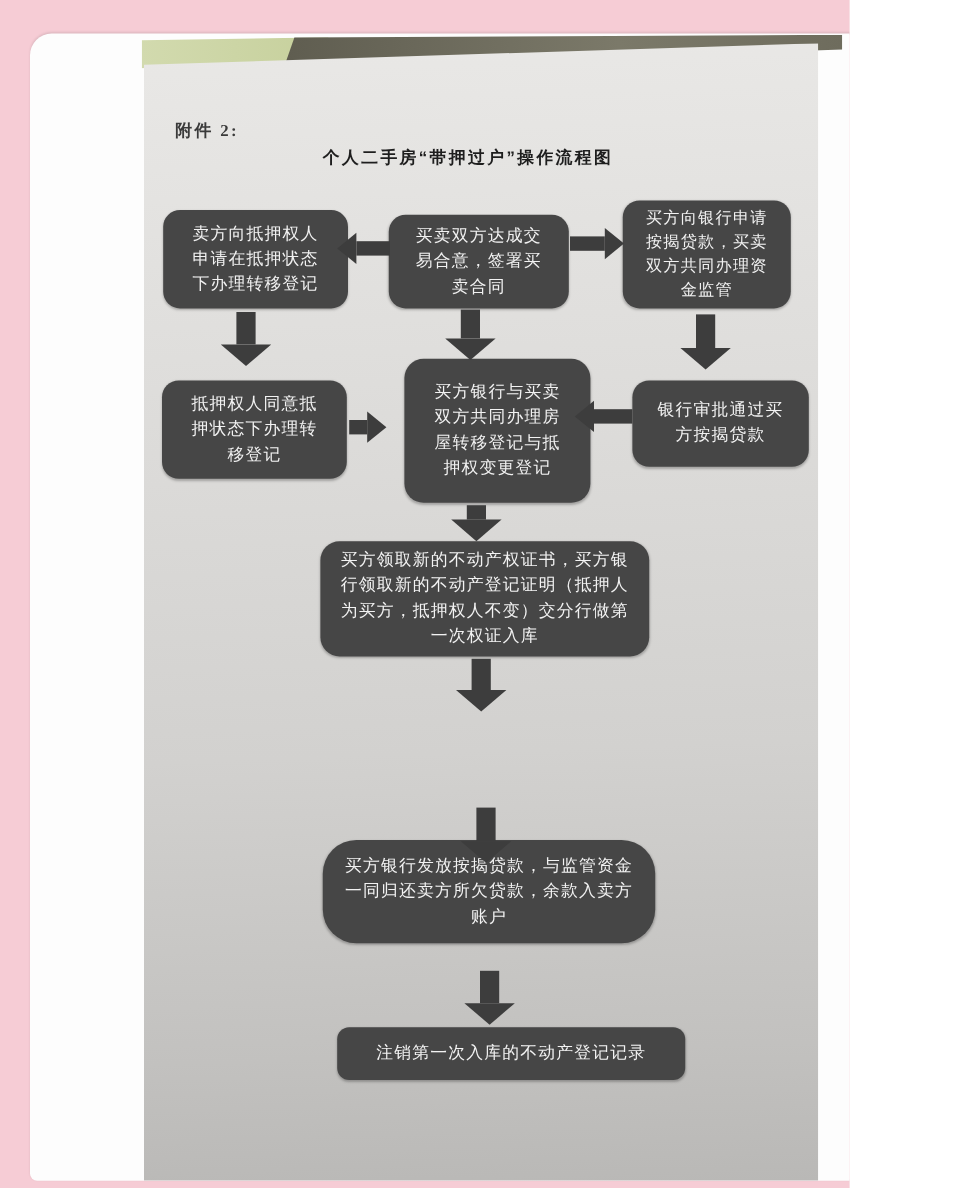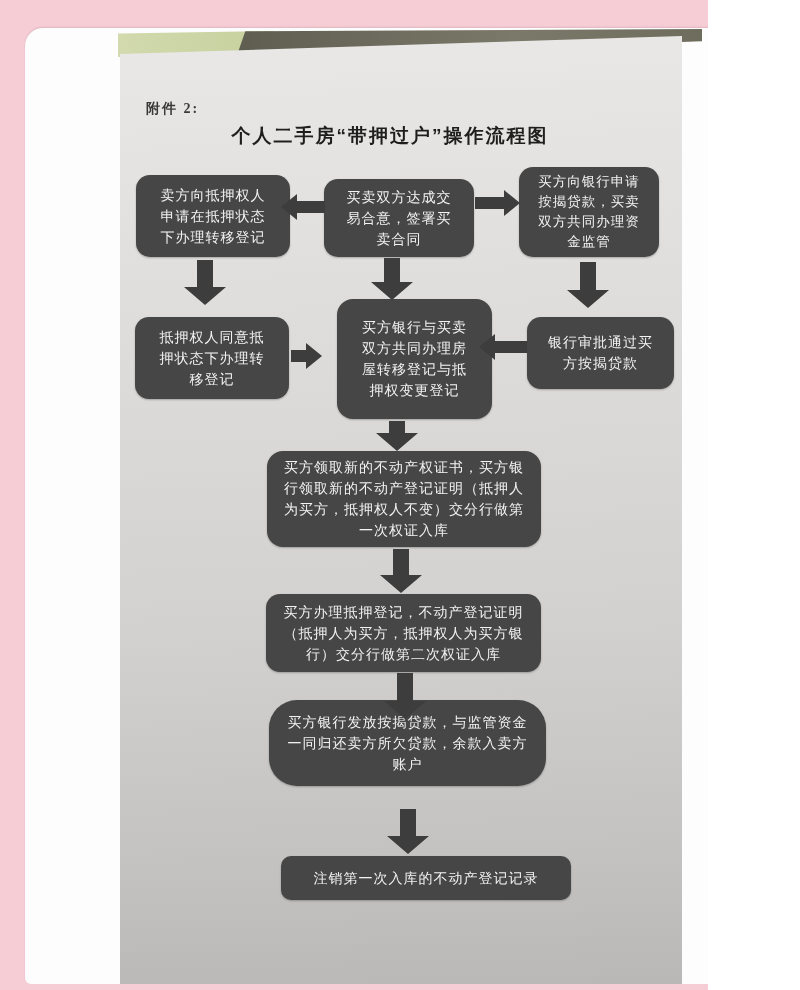--- a/index.html
+++ b/index.html
@@ -42,21 +42,21 @@
     position:absolute;left:758px;top:836px;width:56px;height:160px;
     background:radial-gradient(ellipse at 55% 50%, #f1e5cb 0%, #eee3cf 45%, rgba(238,227,207,0) 78%);
     filter:blur(3px);transform:rotate(8deg);
   }
   .attachment{
     position:absolute;left:146px;top:100px;
     font-size:14px;font-weight:bold;color:#3a3a3a;letter-spacing:2px;
   }
   .doc-title{
     position:absolute;left:180px;top:123px;width:420px;text-align:center;
-    font-size:19px;font-weight:bold;color:#1e1e1e;letter-spacing:2px;
+    font-size:14px;font-weight:bold;color:#1e1e1e;letter-spacing:2px;
     font-family:"Liberation Sans","DejaVu Sans",sans-serif;
   }
   .node{
     position:absolute;box-sizing:border-box;
     background:var(--node-fill);color:var(--node-text);
     border-radius:14px;
     display:flex;align-items:center;justify-content:center;
     text-align:center;letter-spacing:1px;line-height:1.5;font-size:14px;
     box-shadow:0 1px 2px rgba(0,0,0,0.25);
   }
@@ -102,21 +102,20 @@
   <div class="attachment">附件 2:</div>
   <div class="doc-title">个人二手房“带押过户”操作流程图</div>
 
   <div class="node n1">卖方向抵押权人申请在抵押状态下办理转移登记</div>
   <div class="node n2">买卖双方达成交易合意，签署买卖合同</div>
   <div class="node n3">买方向银行申请按揭贷款，买卖双方共同办理资金监管</div>
   <div class="node n4">抵押权人同意抵押状态下办理转移登记</div>
   <div class="node n5">买方银行与买卖双方共同办理房屋转移登记与抵押权变更登记</div>
   <div class="node n6">银行审批通过买方按揭贷款</div>
   <div class="node n7">买方领取新的不动产权证书，买方银行领取新的不动产登记证明（抵押人为买方，抵押权人不变）交分行做第一次权证入库</div>
-  <div class="node n8">买方办理抵押登记，不动产登记证明（抵押人为买方，抵押权人为买方银行）交分行做第二次权证入库</div>
   <div class="node n9">买方银行发放按揭贷款，与监管资金一同归还卖方所欠贷款，余款入卖方账户</div>
   <div class="node n10">注销第一次入库的不动产登记记录</div>
 
   <div class="arrow arrow-h a1">
     <div class="head-left"></div>
     <div class="shaft-h"></div>
   </div>
   <div class="arrow arrow-h a2">
     <div class="shaft-h"></div>
     <div class="head-right"></div>

